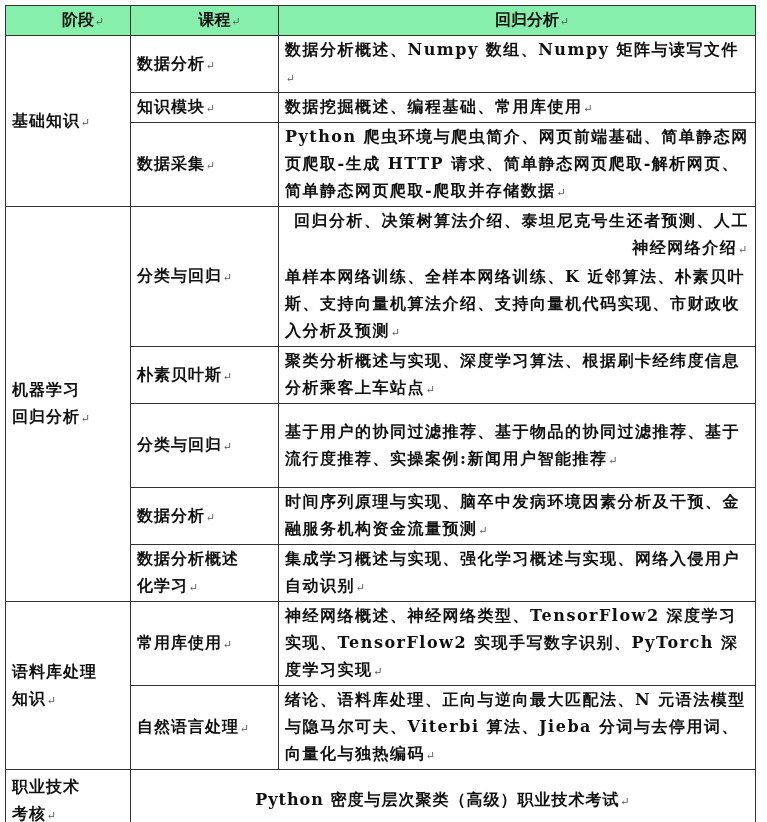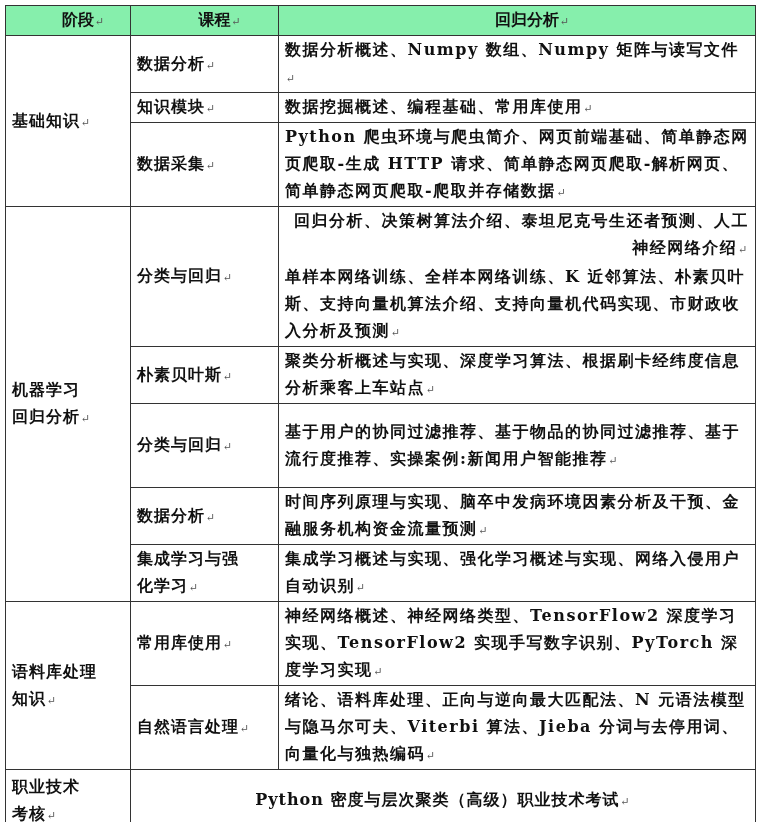--- a/index.html
+++ b/index.html
@@ -73,21 +73,21 @@
     <tr style="height:84px">
       <td class="course"><span>分类与回归</span><span class="pm">↵</span></td>
       <td class="module"><span>基于用户的协同过滤推荐、基于物品的协同过滤推荐、基于流行度推荐、实操案例:新闻用户智能推荐</span><span class="pm">↵</span></td>
     </tr>
     <tr style="height:57px">
       <td class="course"><span>数据分析</span><span class="pm">↵</span></td>
       <td class="module"><span>时间序列原理与实现、脑卒中发病环境因素分析及干预、金融服务机构资金流量预测</span><span class="pm">↵</span></td>
     </tr>
     <tr style="height:55px">
       <td class="course">
-        <span class="p">集成学习与强</span>
+        <span class="p">数据分析概述</span>
         <span class="p"><span>化学习</span><span class="pm">↵</span></span>
       </td>
       <td class="module"><span>集成学习概述与实现、强化学习概述与实现、网络入侵用户自动识别</span><span class="pm">↵</span></td>
     </tr>
 
     <tr style="height:83px">
       <td class="stage" rowspan="2">
         <span class="p">语料库处理</span>
         <span class="p"><span>知识</span><span class="pm">↵</span></span>
       </td>

